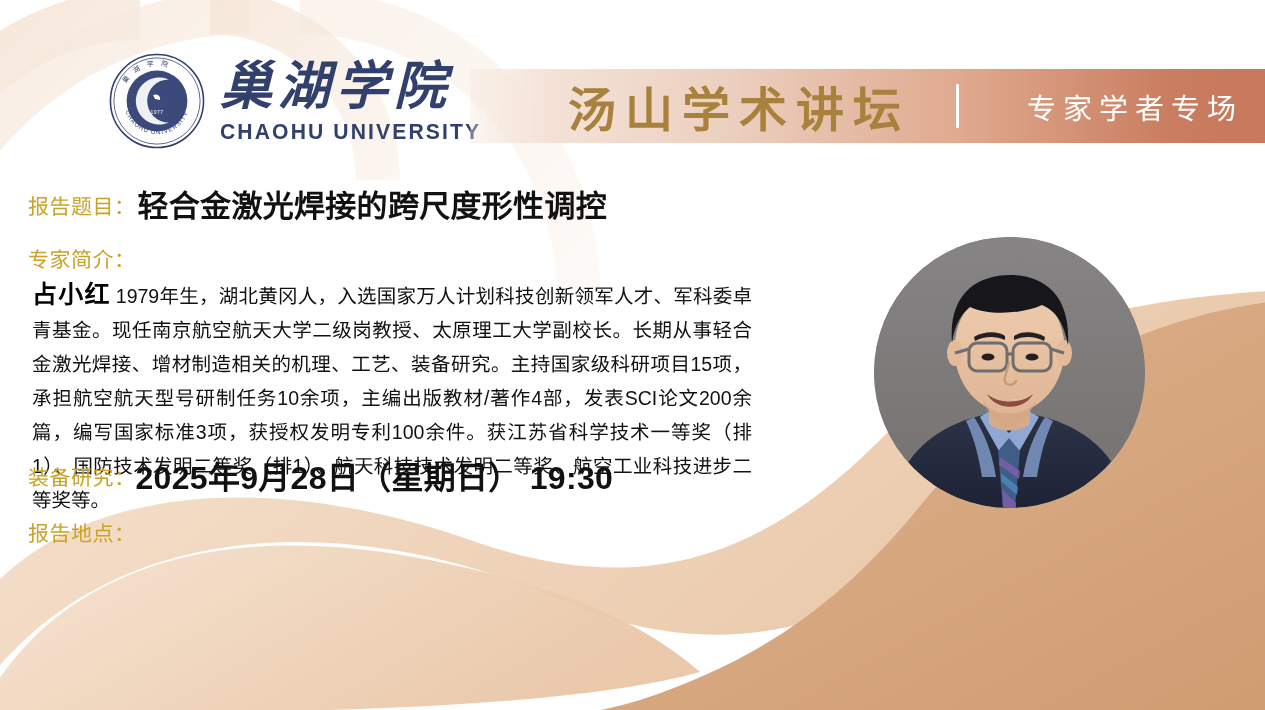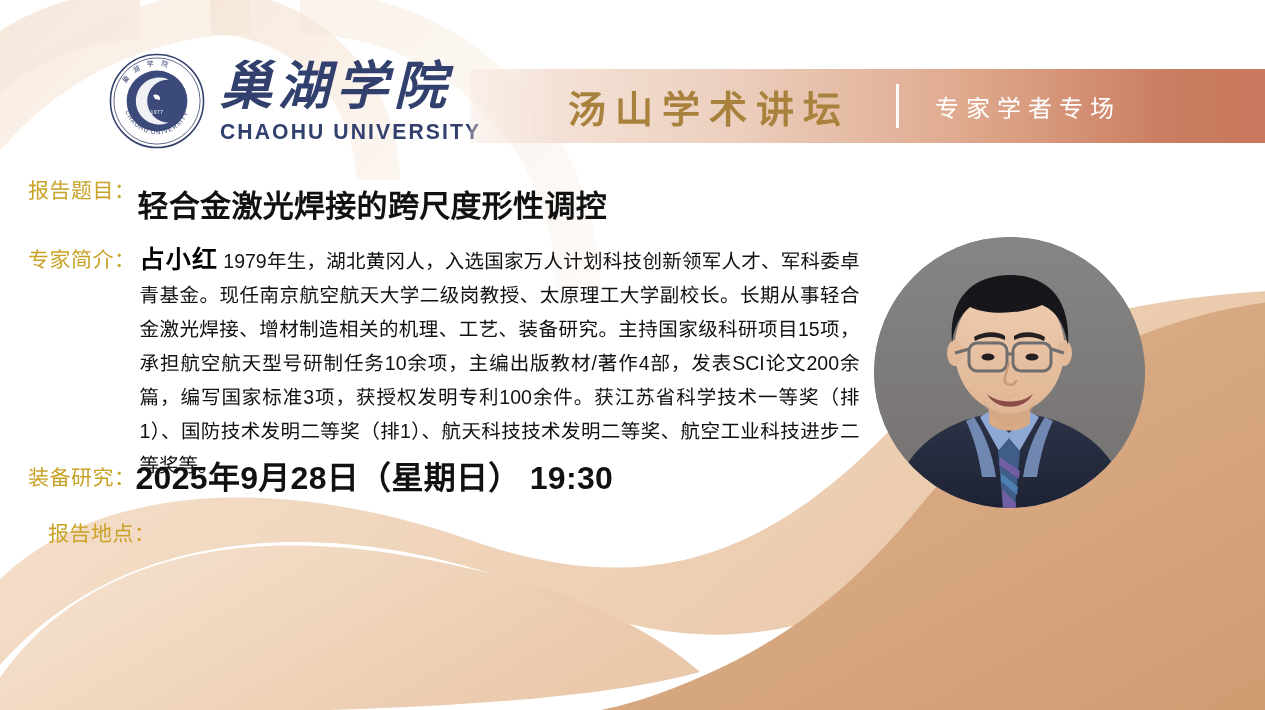--- a/index.html
+++ b/index.html
@@ -96,51 +96,51 @@
         #dfa98e 62%,
         #ca7d60 88%,
         #c8785c 100%);
     display: flex;
     align-items: center;
     overflow: hidden;
   }
 
   .banner-main {
     font-family: "Liberation Sans", sans-serif;
-    font-size: 38px;
+    font-size: 48px;
     font-weight: 700;
     letter-spacing: 9px;
     color: #a8823c;
     margin-left: 98px;
     white-space: nowrap;
   }
 
   .banner-divider {
     width: 3px;
     height: 44px;
     background: #ffffff;
     margin-left: 46px;
     border-radius: 1px;
   }
 
   .banner-sub {
     font-family: Liberation Serif, serif;
-    font-size: 24px;
+    font-size: 29px;
     font-weight: 400;
     letter-spacing: 7px;
     color: #ffffff;
-    margin-left: 36px;
+    margin-left: 68px;
     white-space: nowrap;
   }
 
   
   .row {
     position: absolute;
     display: flex;
-    align-items: flex-start;
+    align-items: flex-end;
     white-space: nowrap;
   }
 
   .label {
     font-family: "Liberation Sans", sans-serif;
     font-size: 21px;
     font-weight: 400;
     color: #c9a227;
     letter-spacing: 0.5px;
     flex: 0 0 auto;
@@ -165,20 +165,21 @@
     margin-left: 2px;
     margin-top: 16px;
   }
 
   
   .row-bio {
     left: 28px;
     top: 242px;
     align-items: flex-start;
     white-space: normal;
+    flex-direction: column;
   }
   .row-bio .label {
     line-height: 34px;
     padding-top: 1px;
   }
   .bio-body {
     width: 720px;
     margin-left: 4px;
     font-family: "Liberation Sans", sans-serif;
     font-size: 19.5px;
@@ -189,21 +190,21 @@
   }
   .bio-name {
     font-size: 25px;
     font-weight: 700;
     color: #000000;
     letter-spacing: 1px;
     margin-right: 5px;
   }
 
   .row-time  { left: 28px; top: 463px; }
-  .row-place { left: 28px; top: 519px; margin-left: 20px; }
+  .row-place { left: 28px; top: 519px; }
   .row-host  { left: 28px; top: 575px; }
 
   
   .portrait {
     position: absolute;
     left: 874px;
     top: 237px;
     width: 271px;
     height: 271px;
     border-radius: 50%;

